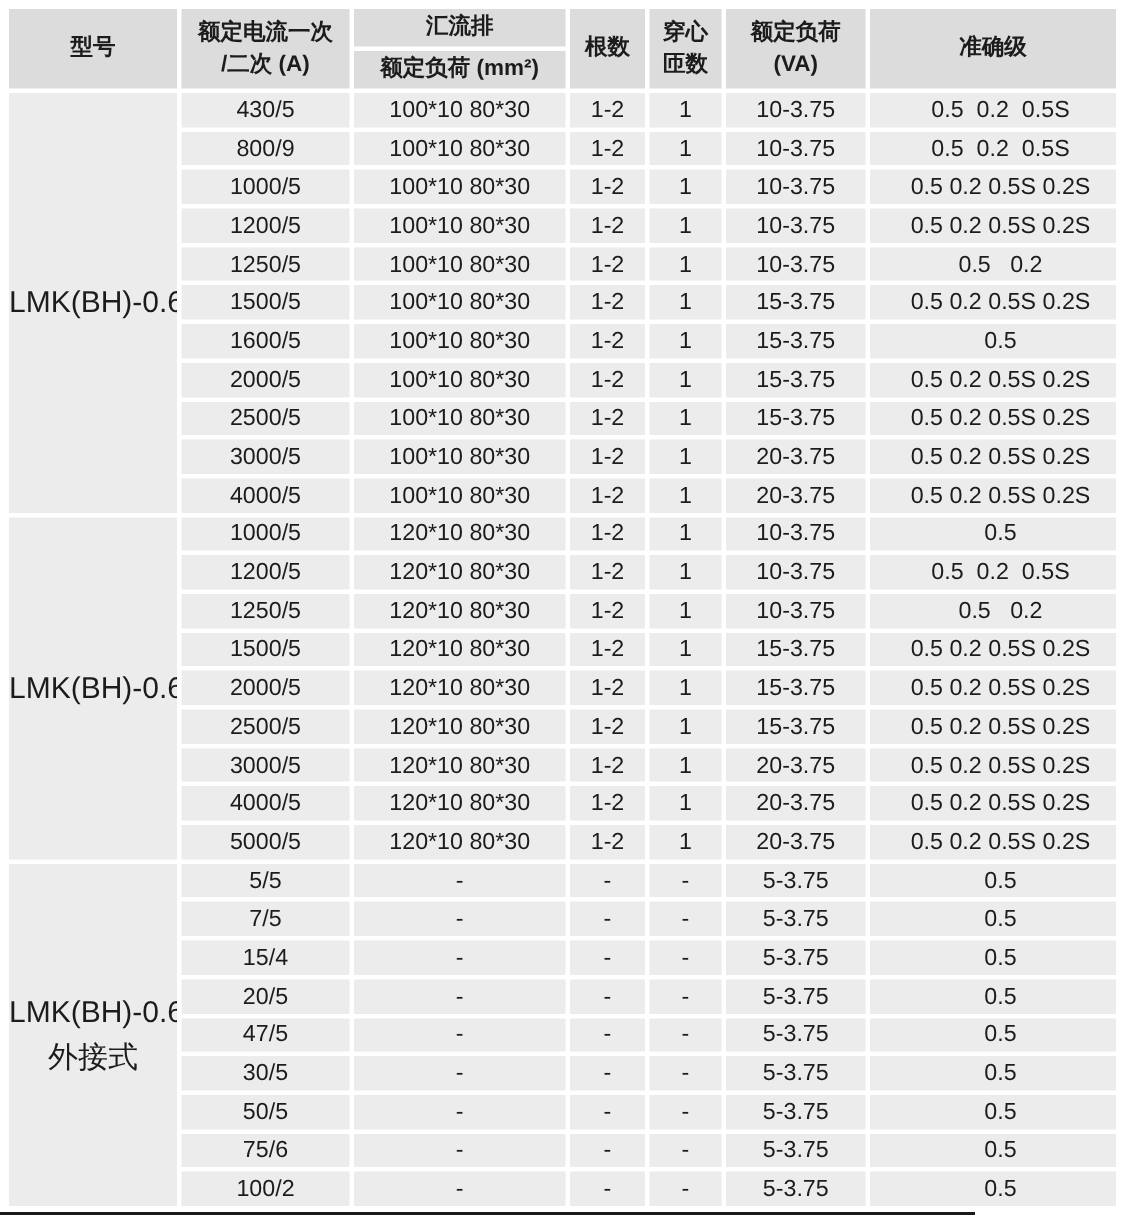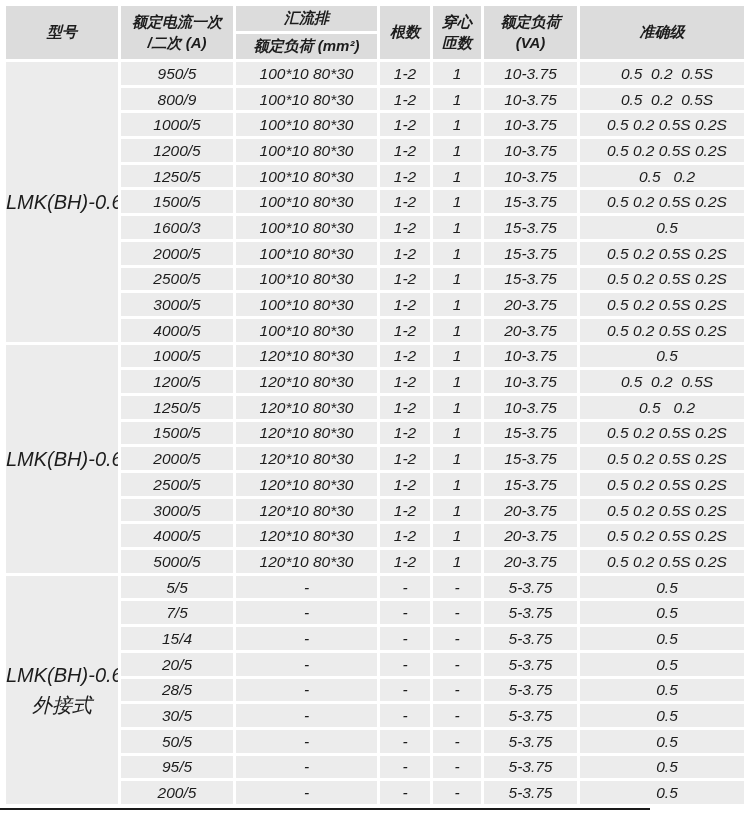--- a/index.html
+++ b/index.html
@@ -4,21 +4,20 @@
 <style>
   html, body {
     margin: 0;
     padding: 0;
     background: #ffffff;
     font-family: "Liberation Sans", "DejaVu Sans", sans-serif;
   }
   .page {
     width: 650px;
     background: #ffffff;
-    font-style: italic;
   }
   .table-wrap {
     padding: 3px 3px 0 3px;
   }
   table {
     border-collapse: separate;
     border-spacing: 3px;
     table-layout: fixed;
     width: 744px;
     color: #1c1c1c;
@@ -84,21 +83,21 @@
 (VA)</th>
           <th rowspan="2">准确级</th>
         </tr>
         <tr>
           <th>额定负荷 (mm²)</th>
         </tr>
       </thead>
       <tbody>
           <tr>
             <td rowspan="11" class="model pre">LMK(BH)-0.66</td>
-            <td>950/5</td>
+            <td>430/5</td>
             <td>100*10 80*30</td>
             <td>1-2</td>
             <td>1</td>
             <td>10-3.75</td>
             <td class="acc">0.5  0.2  0.5S</td>
           </tr>
           <tr>
             <td>800/9</td>
             <td>100*10 80*30</td>
             <td>1-2</td>
@@ -132,21 +131,21 @@
           </tr>
           <tr>
             <td>1500/5</td>
             <td>100*10 80*30</td>
             <td>1-2</td>
             <td>1</td>
             <td>15-3.75</td>
             <td class="acc">0.5 0.2 0.5S 0.2S</td>
           </tr>
           <tr>
-            <td>1600/3</td>
+            <td>1600/5</td>
             <td>100*10 80*30</td>
             <td>1-2</td>
             <td>1</td>
             <td>15-3.75</td>
             <td class="acc">0.5</td>
           </tr>
           <tr>
             <td>2000/5</td>
             <td>100*10 80*30</td>
             <td>1-2</td>
@@ -279,21 +278,21 @@
           </tr>
           <tr>
             <td>20/5</td>
             <td>-</td>
             <td>-</td>
             <td>-</td>
             <td>5-3.75</td>
             <td class="acc">0.5</td>
           </tr>
           <tr>
-            <td>28/5</td>
+            <td>47/5</td>
             <td>-</td>
             <td>-</td>
             <td>-</td>
             <td>5-3.75</td>
             <td class="acc">0.5</td>
           </tr>
           <tr>
             <td>30/5</td>
             <td>-</td>
             <td>-</td>
@@ -303,29 +302,29 @@
           </tr>
           <tr>
             <td>50/5</td>
             <td>-</td>
             <td>-</td>
             <td>-</td>
             <td>5-3.75</td>
             <td class="acc">0.5</td>
           </tr>
           <tr>
-            <td>95/5</td>
-            <td>-</td>
-            <td>-</td>
-            <td>-</td>
-            <td>5-3.75</td>
-            <td class="acc">0.5</td>
-          </tr>
-          <tr>
-            <td>200/5</td>
+            <td>75/6</td>
+            <td>-</td>
+            <td>-</td>
+            <td>-</td>
+            <td>5-3.75</td>
+            <td class="acc">0.5</td>
+          </tr>
+          <tr>
+            <td>100/2</td>
             <td>-</td>
             <td>-</td>
             <td>-</td>
             <td>5-3.75</td>
             <td class="acc">0.5</td>
           </tr>
         </tbody>
     </table>
   </div>
   <div class="bottom-rule"></div>

